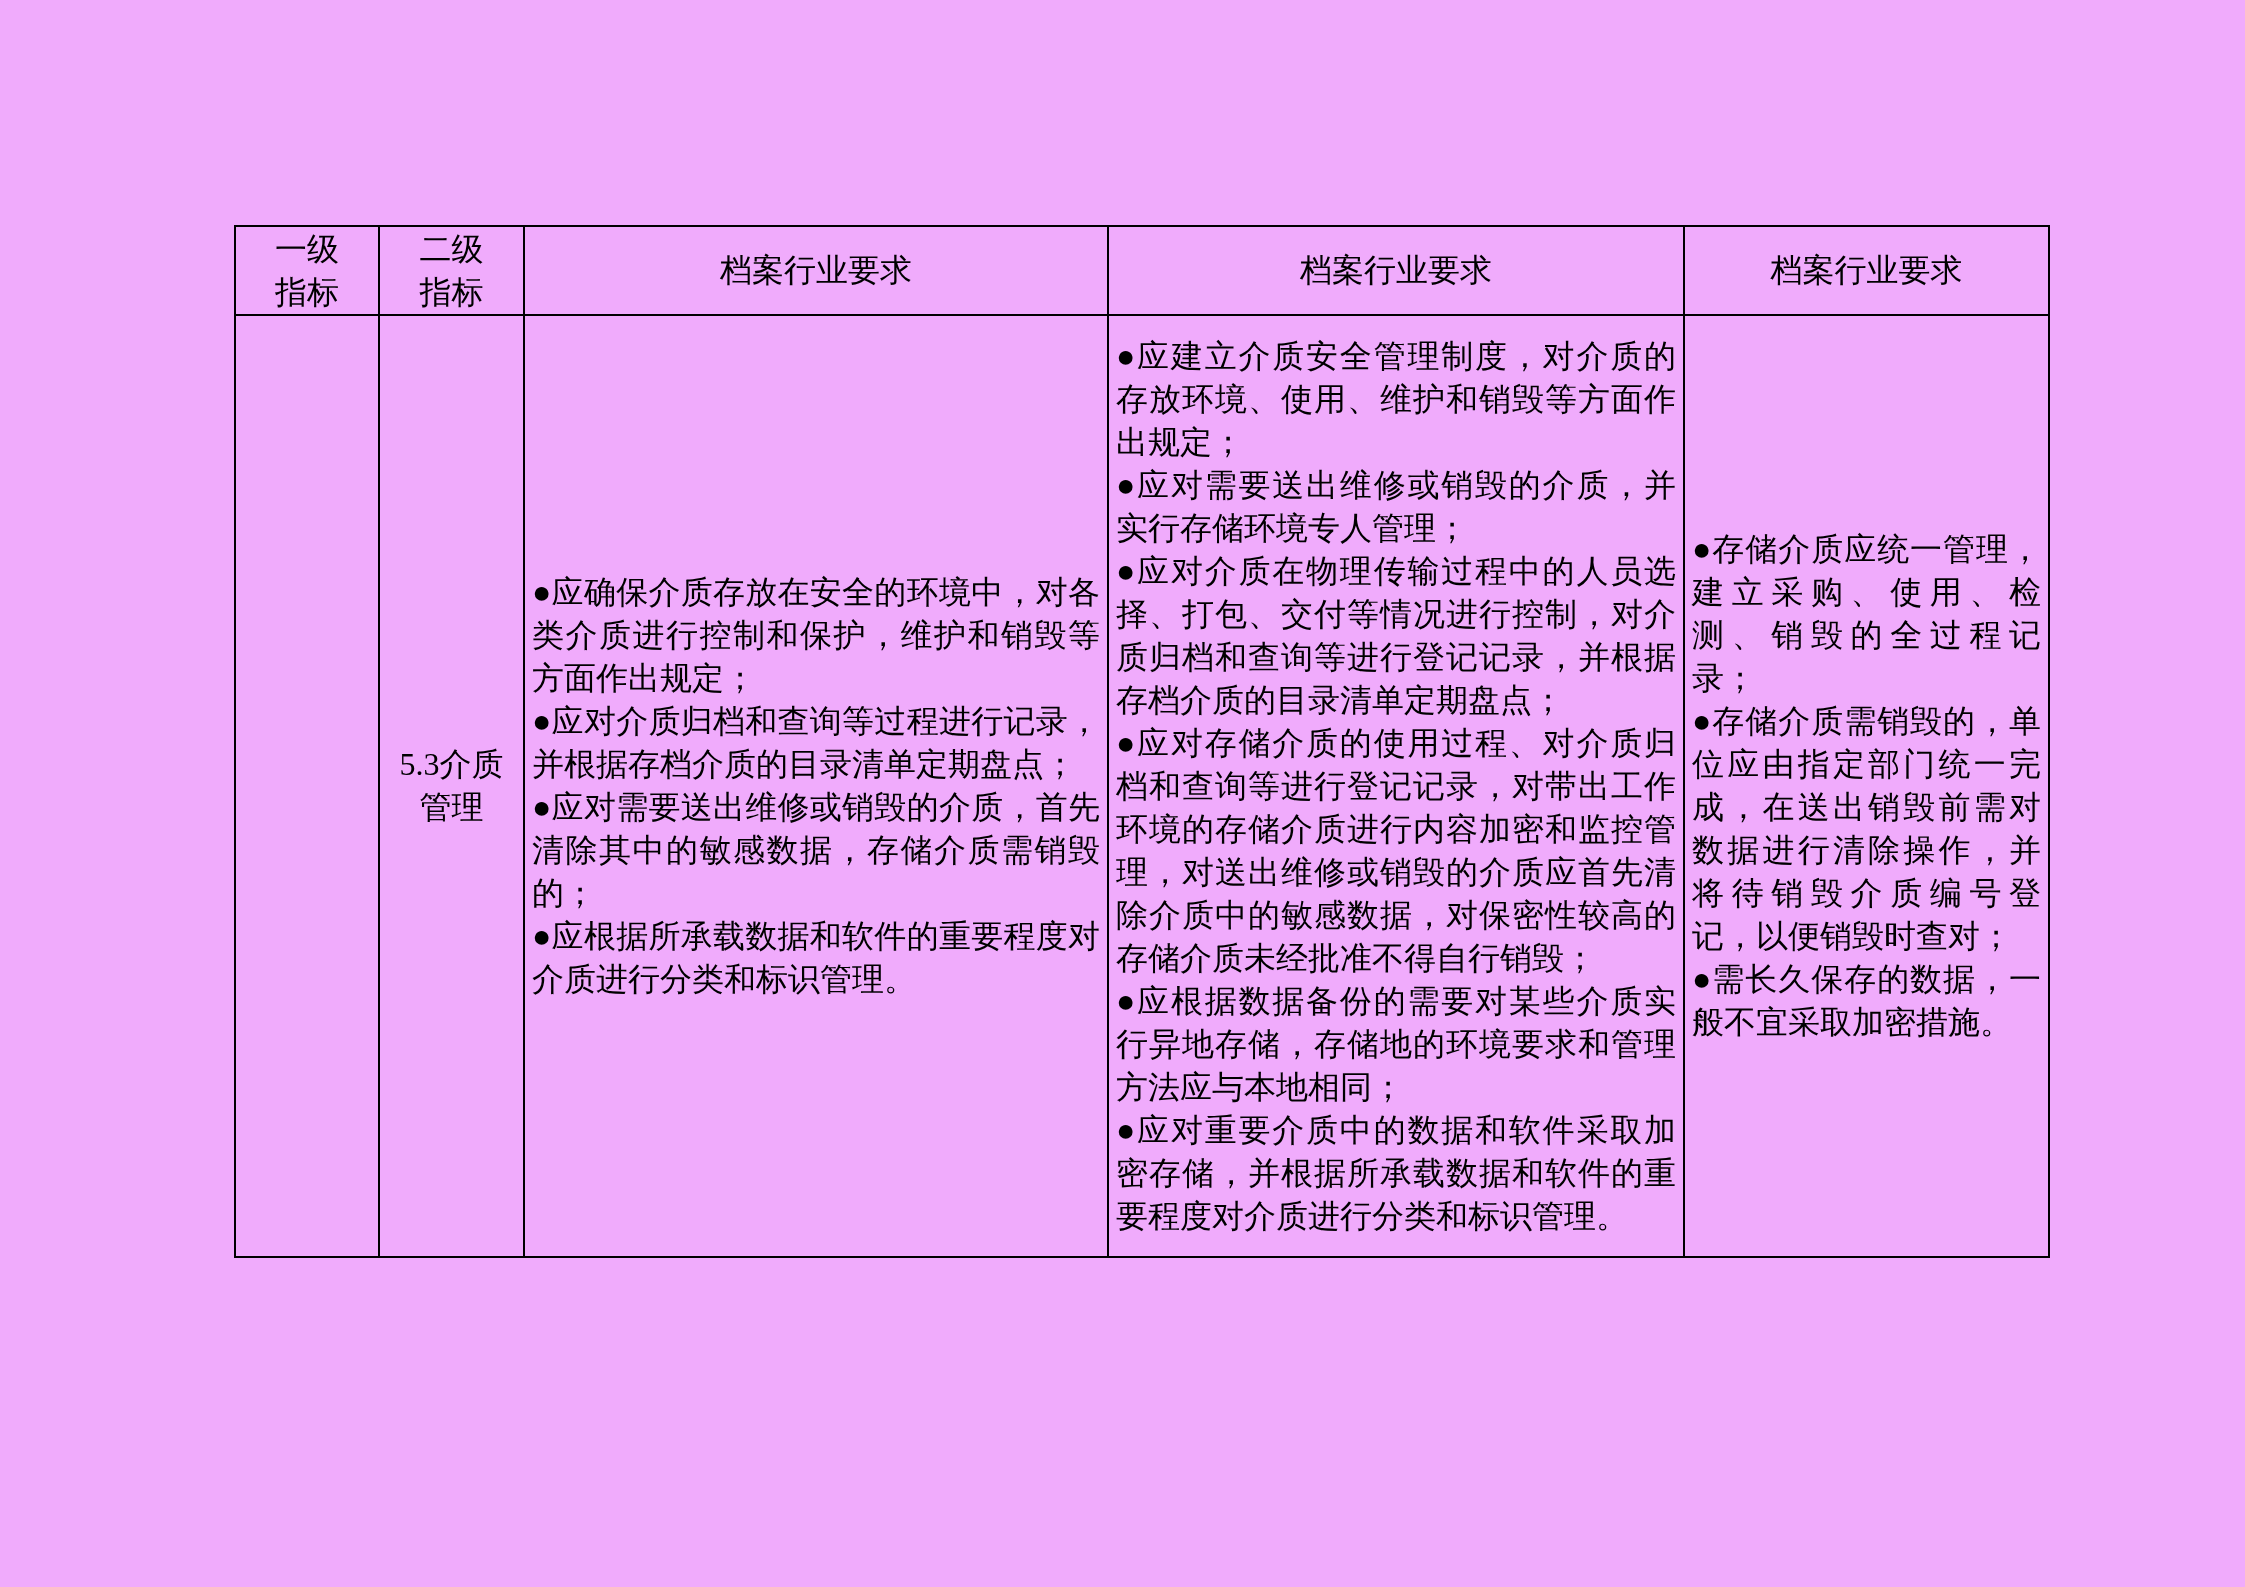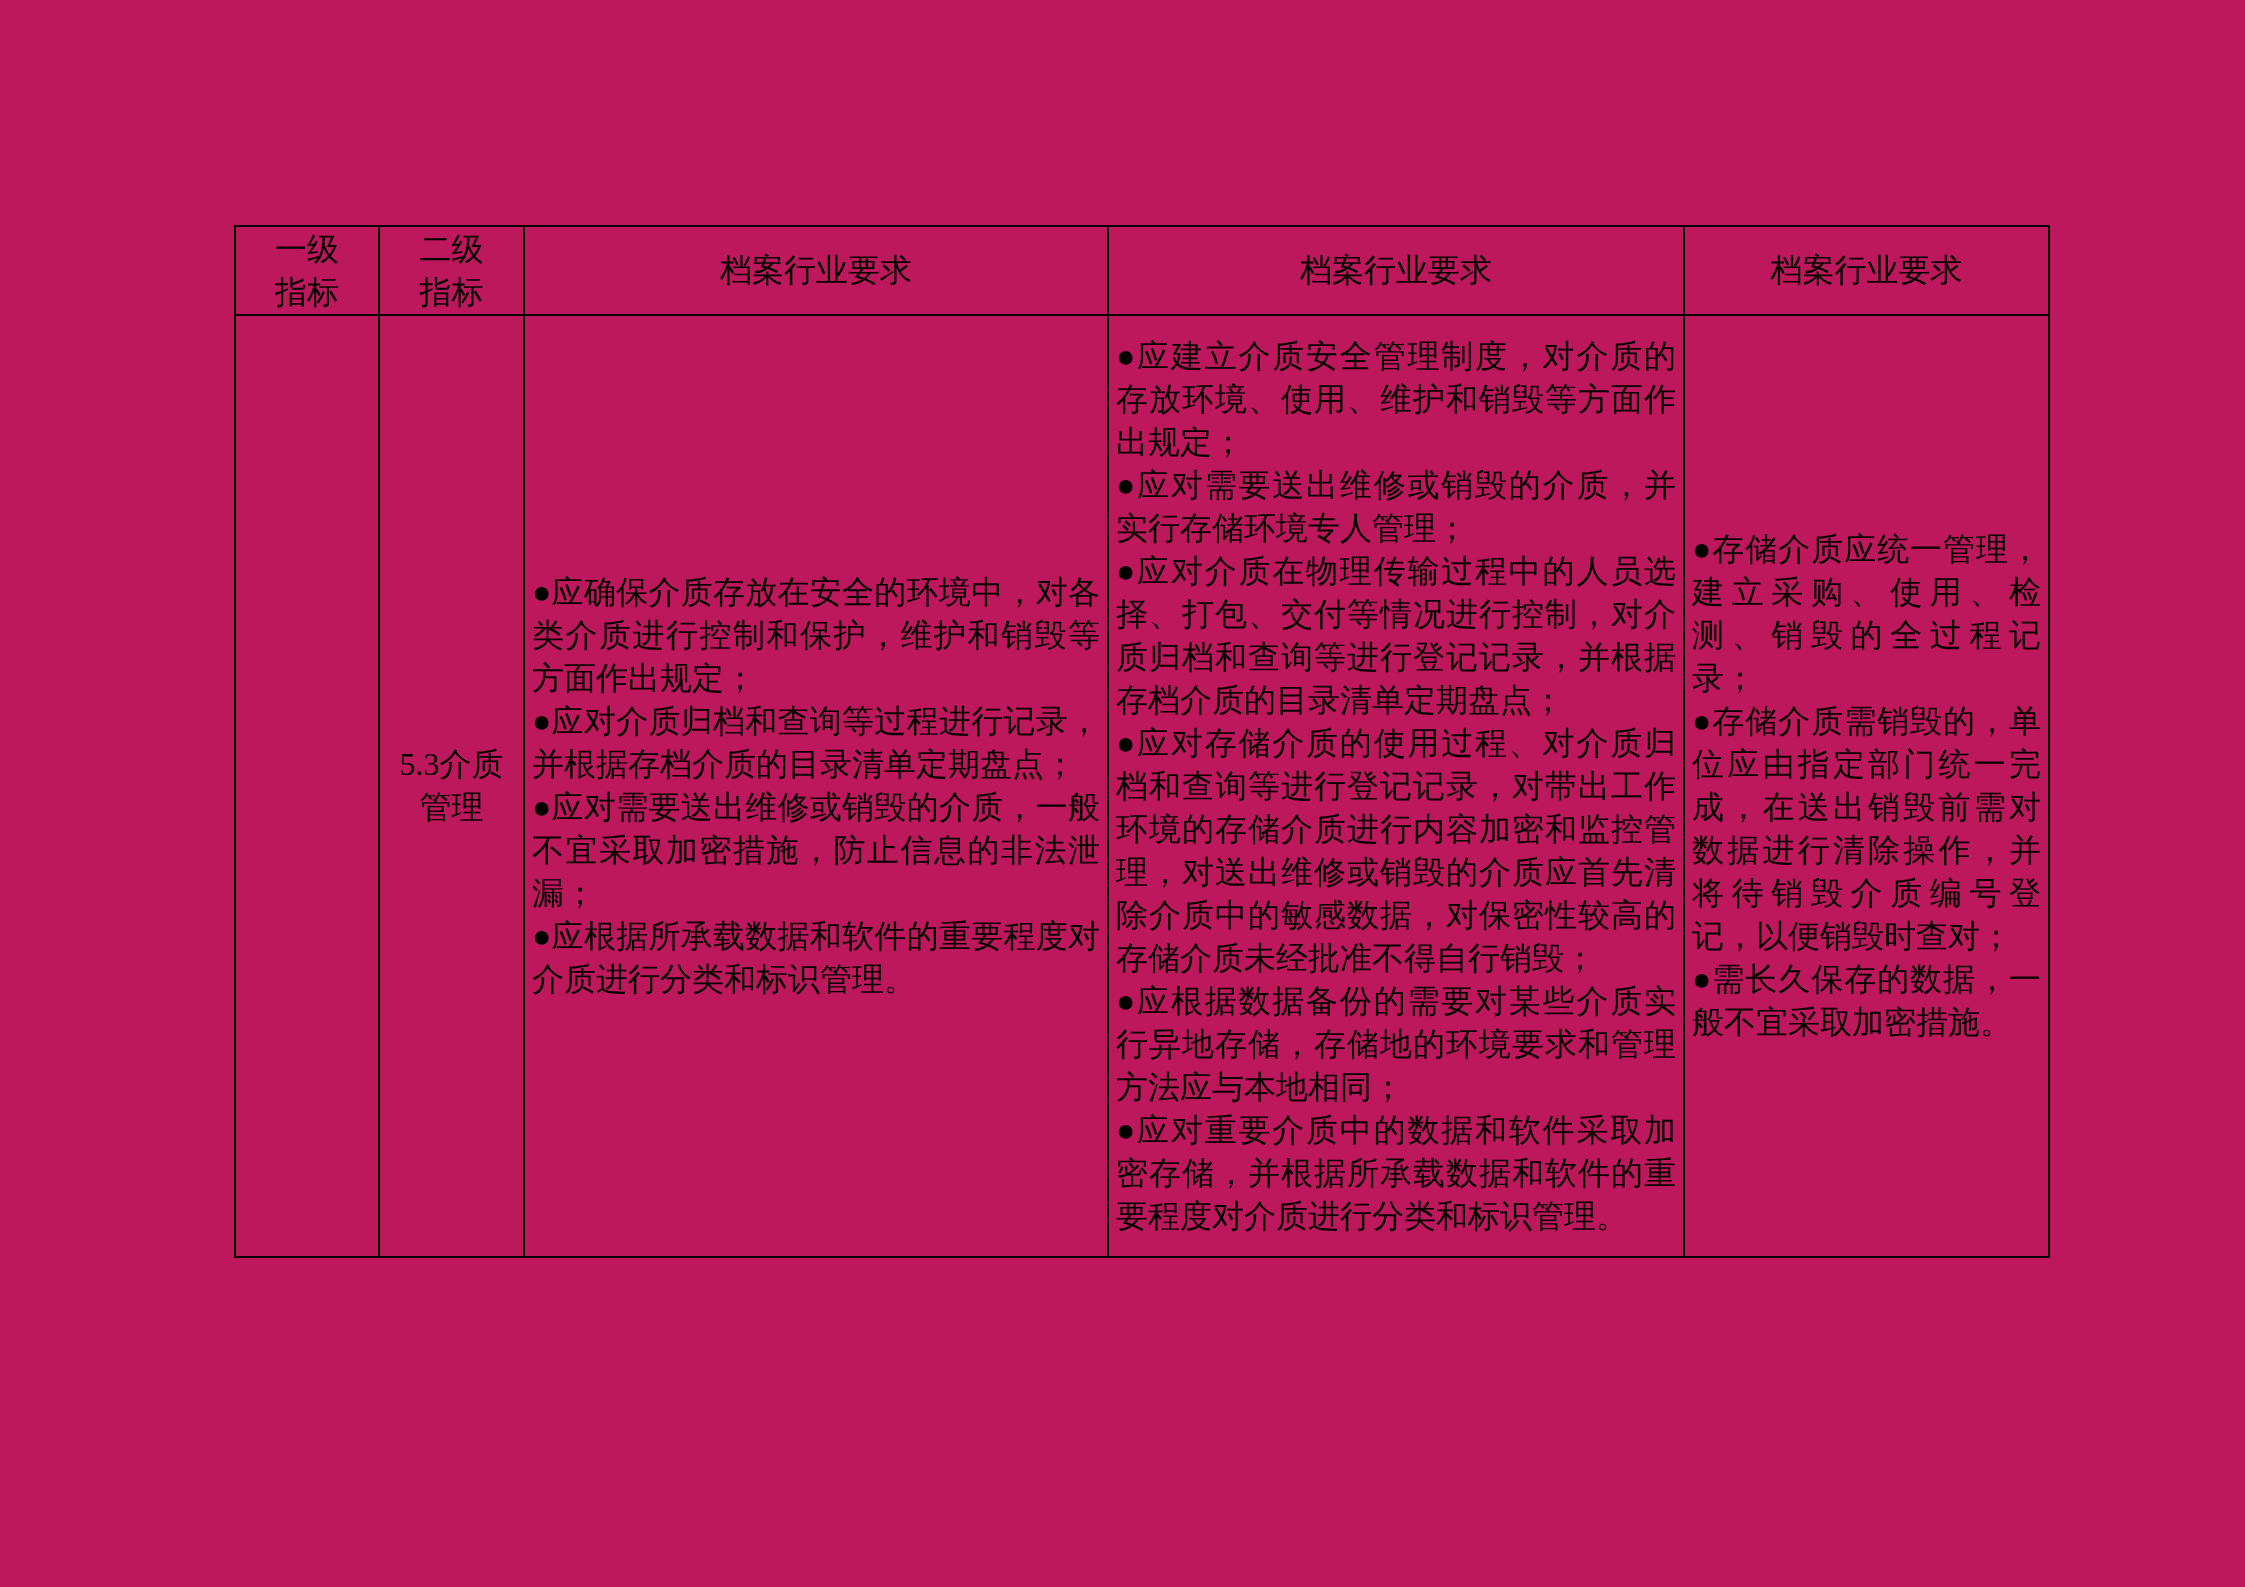--- a/index.html
+++ b/index.html
@@ -10,21 +10,21 @@
     position: relative;
     width: 2245px;
     height: 1587px;
     background: #ffffff;
     color: #000000;
     font-family: "Liberation Serif", serif;
   }
   .doc-page {
     position: absolute;
     inset: 0;
-    background: #be185d;
+    background: #f0abfc;
     padding-left: 42px;
   }
   table.req-table {
     position: absolute;
     left: 234px;
     top: 225px;
     width: 1814px;
     border-collapse: collapse;
     table-layout: fixed;
   }
@@ -90,21 +90,21 @@
     <tbody>
       <tr>
         <td class="cell-indicator"></td>
 
         <td class="cell-indicator">5.3介质
 管理</td>
 
         <td class="cell-bullets">
           <div class="bullet-item">●应确保介质存放在安全的环境中，对各类介质进行控制和保护，维护和销毁等方面作出规定；</div>
           <div class="bullet-item">●应对介质归档和查询等过程进行记录，并根据存档介质的目录清单定期盘点；</div>
-          <div class="bullet-item">●应对需要送出维修或销毁的介质，一般不宜采取加密措施，防止信息的非法泄漏；</div>
+          <div class="bullet-item">●应对需要送出维修或销毁的介质，首先清除其中的敏感数据，存储介质需销毁的；</div>
           <div class="bullet-item">●应根据所承载数据和软件的重要程度对介质进行分类和标识管理。</div>
         </td>
 
         <td class="cell-bullets">
           <div class="bullet-item">●应建立介质安全管理制度，对介质的存放环境、使用、维护和销毁等方面作出规定；</div>
           <div class="bullet-item">●应对需要送出维修或销毁的介质，并实行存储环境专人管理；</div>
           <div class="bullet-item">●应对介质在物理传输过程中的人员选择、打包、交付等情况进行控制，对介质归档和查询等进行登记记录，并根据存档介质的目录清单定期盘点；</div>
           <div class="bullet-item">●应对存储介质的使用过程、对介质归档和查询等进行登记记录，对带出工作环境的存储介质进行内容加密和监控管理，对送出维修或销毁的介质应首先清除介质中的敏感数据，对保密性较高的存储介质未经批准不得自行销毁；</div>
           <div class="bullet-item">●应根据数据备份的需要对某些介质实行异地存储，存储地的环境要求和管理方法应与本地相同；</div>
           <div class="bullet-item">●应对重要介质中的数据和软件采取加密存储，并根据所承载数据和软件的重要程度对介质进行分类和标识管理。</div>

